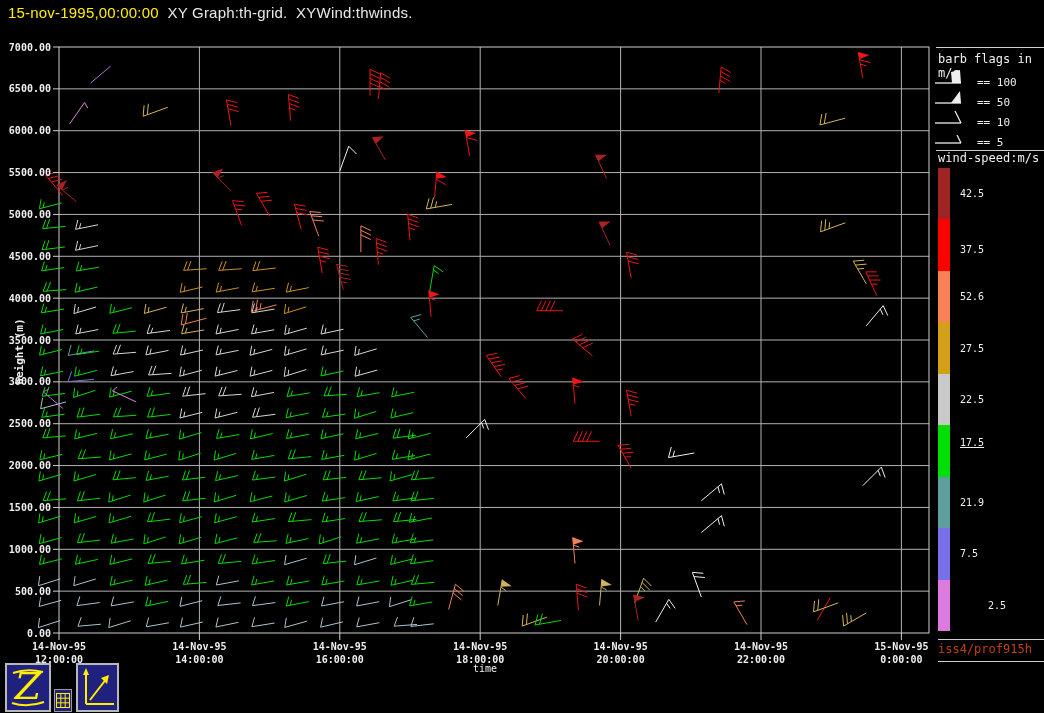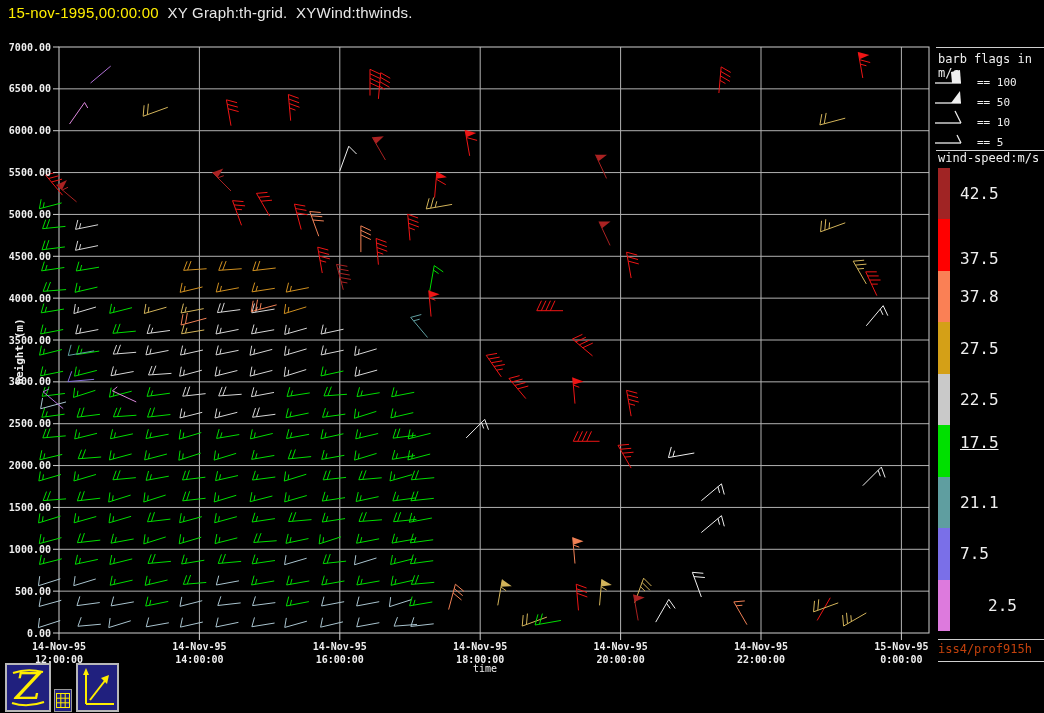--- a/index.html
+++ b/index.html
@@ -14,21 +14,21 @@
                 font-family:"DejaVu Sans Mono",monospace;}
   #legend-rows{position:absolute;left:934px;top:66px;width:108px;}
   .legend-row{height:20px;display:flex;align-items:flex-end;gap:9px;}
   .legend-row svg{flex:0 0 30px;}
   .legend-row span{color:#efefef;font-size:11px;font-family:"DejaVu Sans Mono",monospace;
                    margin-left:4px;position:relative;top:3px;}
   #colorbar-title{position:absolute;left:938px;top:151px;color:#efefef;font-size:12px;
                   font-family:"DejaVu Sans Mono",monospace;}
   #colorbar{position:absolute;left:938px;top:168px;width:12px;}
   .cb-seg{width:12px;}
-  .cb-label{position:absolute;left:960px;width:50px;color:#efefef;font-size:16px;
+  .cb-label{position:absolute;left:960px;width:50px;color:#efefef;font-size:10px;
             font-family:"DejaVu Sans Mono",monospace;display:flex;align-items:center;}
   #footer-platform{position:absolute;left:938px;top:642px;color:#c2410c;font-size:12px;
                    font-family:"DejaVu Sans Mono",monospace;}
   #x-axis-label{position:absolute;left:440px;top:663px;width:90px;text-align:center;
                 color:#efefef;font-size:10px;font-weight:normal;font-family:"DejaVu Sans Mono",monospace;}
   #y-axis-label{position:absolute;left:-26px;top:345px;width:90px;height:13px;text-align:center;
                 color:#efefef;font-size:11px;font-weight:bold;transform:rotate(-90deg);
                 font-family:"DejaVu Sans Mono",monospace;}
   .tool-btn{position:absolute;background:#20207e;border:2px solid #b8b8b8;box-sizing:border-box;
             padding:0;cursor:pointer;}
@@ -1006,20 +1006,20 @@
   <svg width="39" height="45" viewBox="0 0 39 45">
     <line x1="8" y1="7" x2="8" y2="39" stroke="#ffee00" stroke-width="2"></line>
     <polygon points="8,3 5,10 11,10" fill="#ffee00"></polygon>
     <line x1="8" y1="39" x2="36" y2="39" stroke="#ffee00" stroke-width="2"></line>
     <line x1="12" y1="35" x2="29" y2="13" stroke="#ffee00" stroke-width="2"></line>
     <polygon points="31,10 23,13 29,19" fill="#ffee00"></polygon>
   </svg>
 </button>
 
 <div class="cb-label" style="top: 168px; height: 51.44px;">42.5</div>
-<div class="cb-label" style="top: 233px; height: 51.44px;">37.5</div>
-<div class="cb-label" style="top: 270.88px; height: 51.44px;">37.8</div>
+<div class="cb-label" style="top: 224px; height: 51.44px;">37.5</div>
+<div class="cb-label" style="top: 270.88px; height: 51.44px;">52.6</div>
 <div class="cb-label" style="top: 322.32px; height: 51.44px;">27.5</div>
 <div class="cb-label" style="top: 373.76px; height: 51.44px;">22.5</div>
 <div class="cb-label" style="top: 417px; height: 51.44px; text-decoration: underline;">17.5</div>
-<div class="cb-label" style="top: 476.64px; height: 51.44px;">21.1</div>
+<div class="cb-label" style="top: 476.64px; height: 51.44px;">21.9</div>
 <div class="cb-label" style="top: 528.08px; height: 51.44px;">7.5</div>
 <div class="cb-label" style="top: 579.52px; height: 51.44px; margin-left: 28px;">2.5</div>
 
 </body></html>

